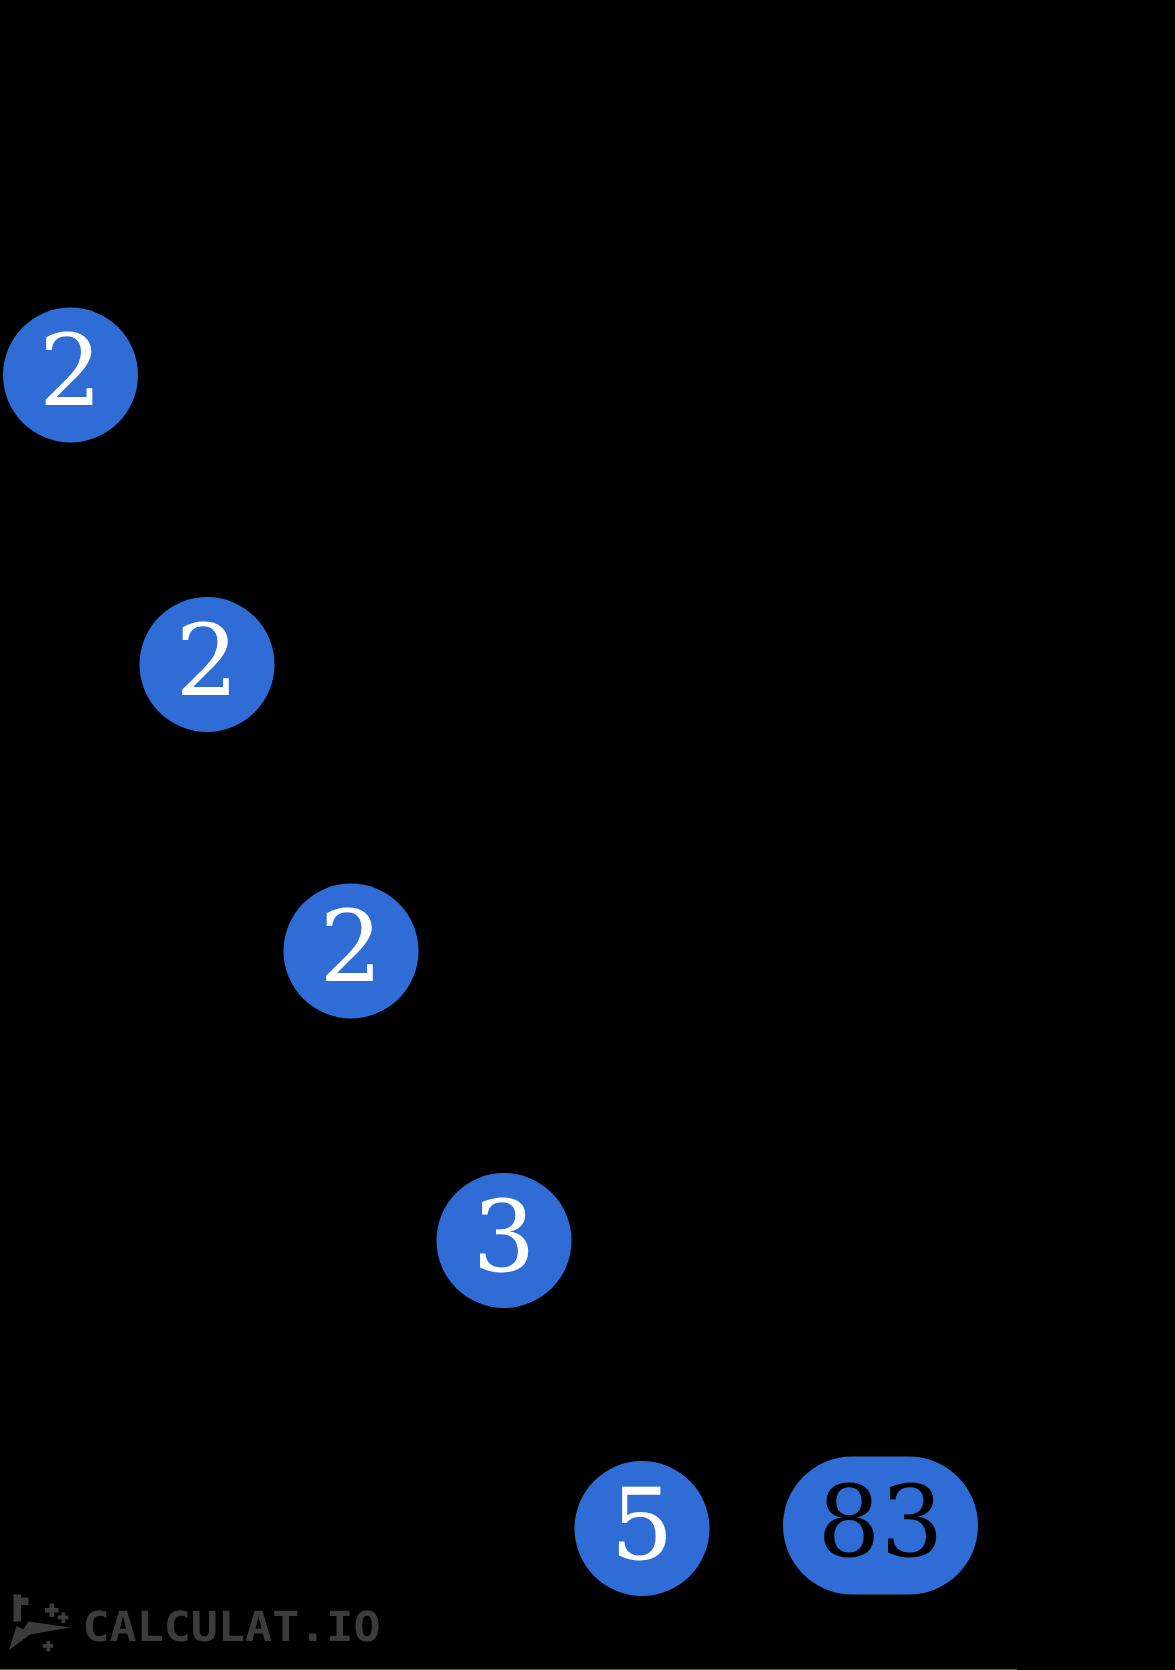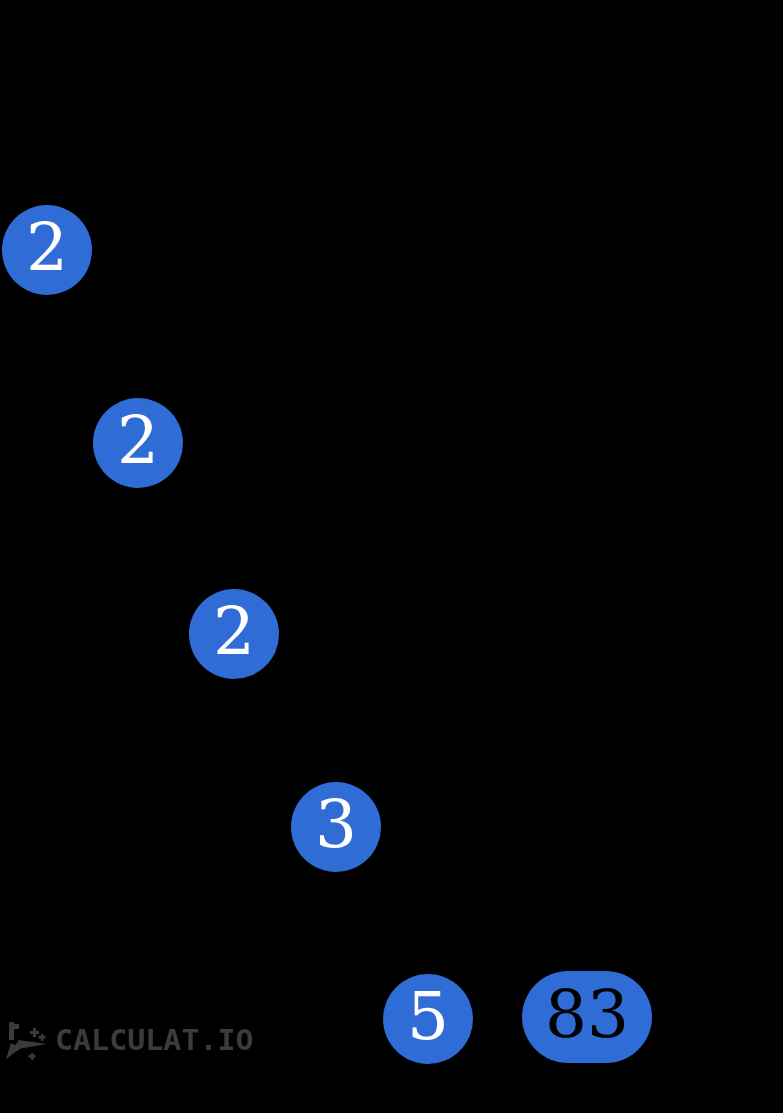--- a/index.html
+++ b/index.html
@@ -40,24 +40,24 @@
   #node-2 { left: 93px;  top: 398px; }
   #node-3 { left: 189px; top: 589px; }
   #node-4 { left: 291px; top: 782px; }
   #node-5 { left: 383px; top: 974px; }
   #node-6 { left: 522px; top: 971px; }
 
   
   .watermark {
     position: absolute;
     left: 2px;
-    top: 1017px;
+    top: 1057px;
     height: 46px;
     display: flex;
-    align-items: center;
+    align-items: flex-end;
     gap: 7px;
     text-decoration: underline;
   }
   .watermark svg {
     display: block;
   }
   .brand-text {
     font-family: "DejaVu Sans Mono", monospace;
     font-weight: bold;
     font-size: 30px;

